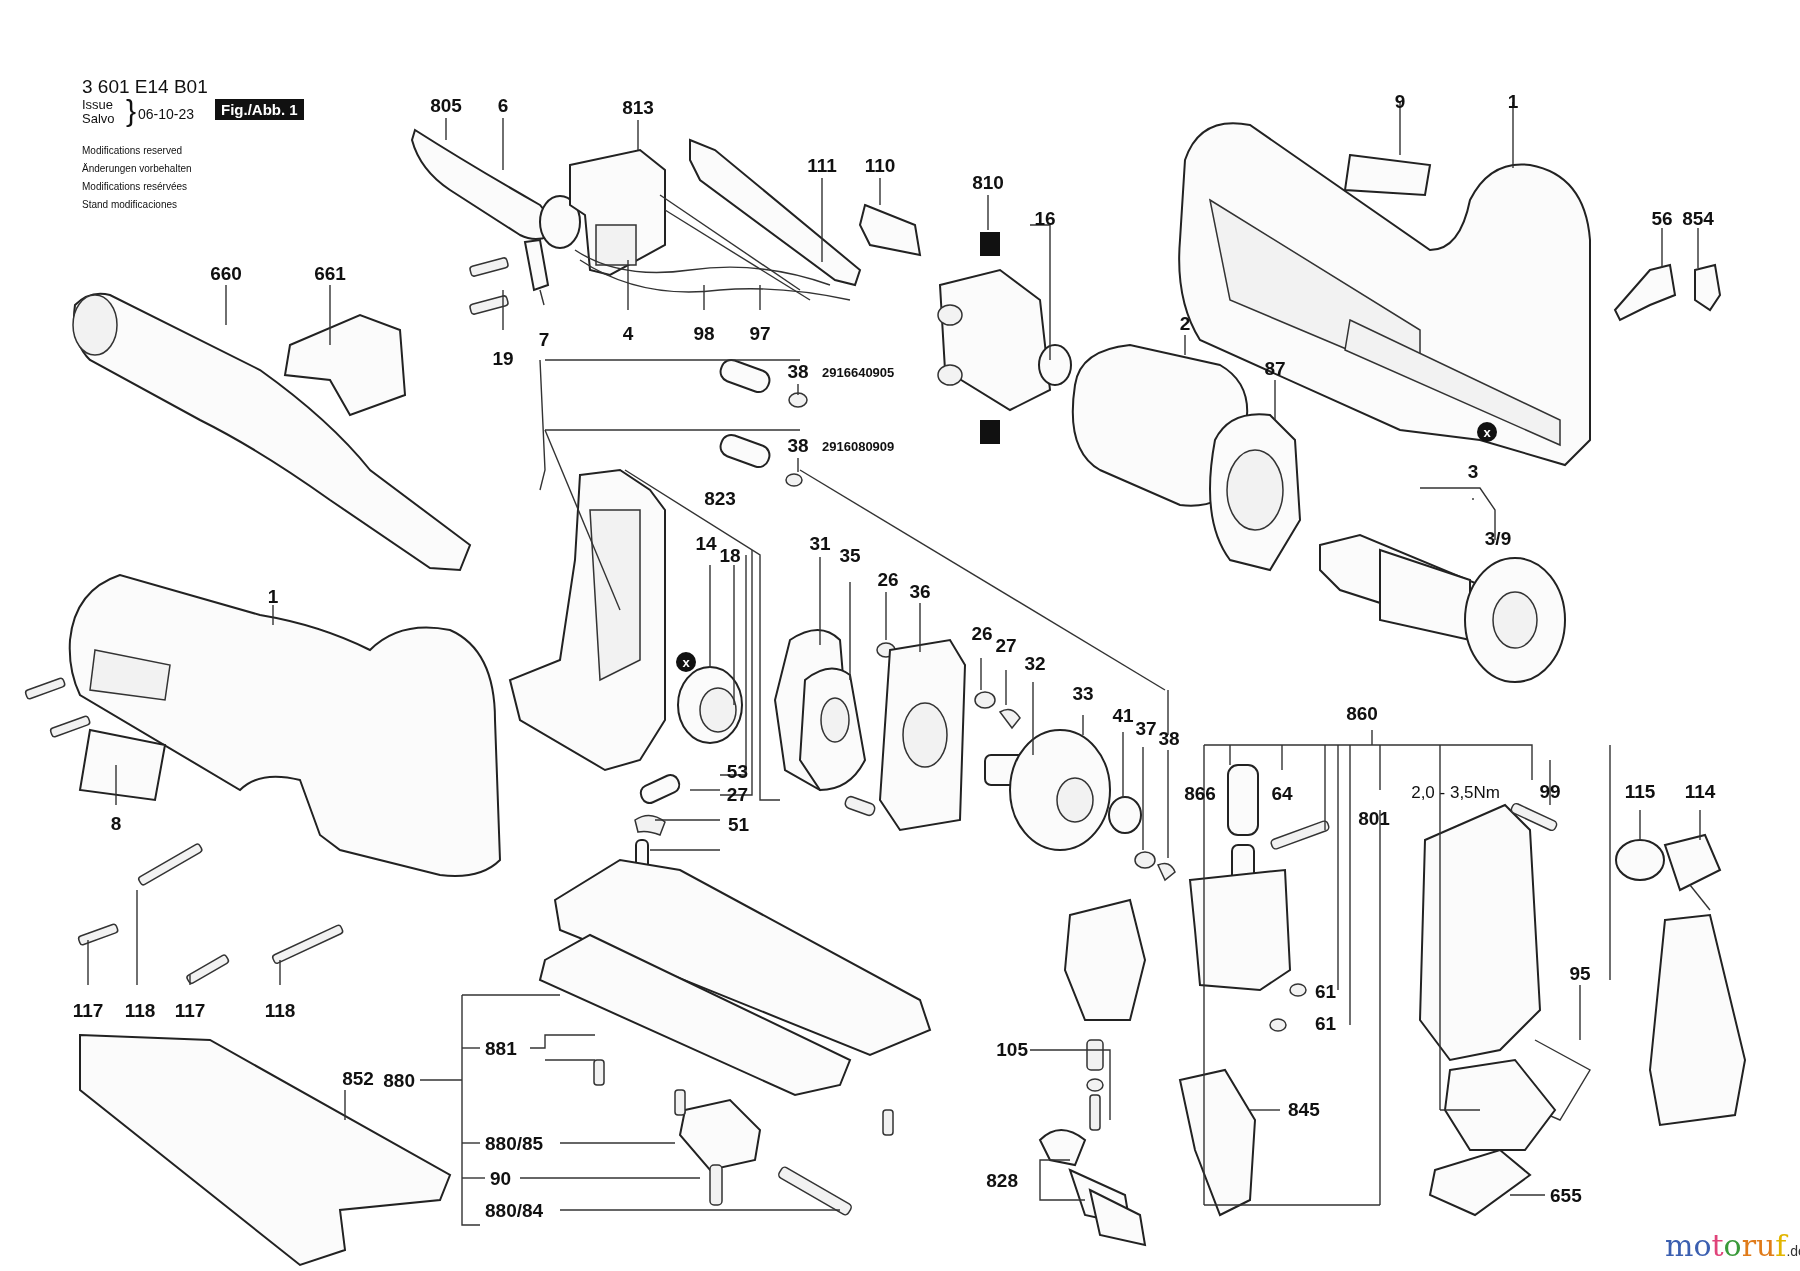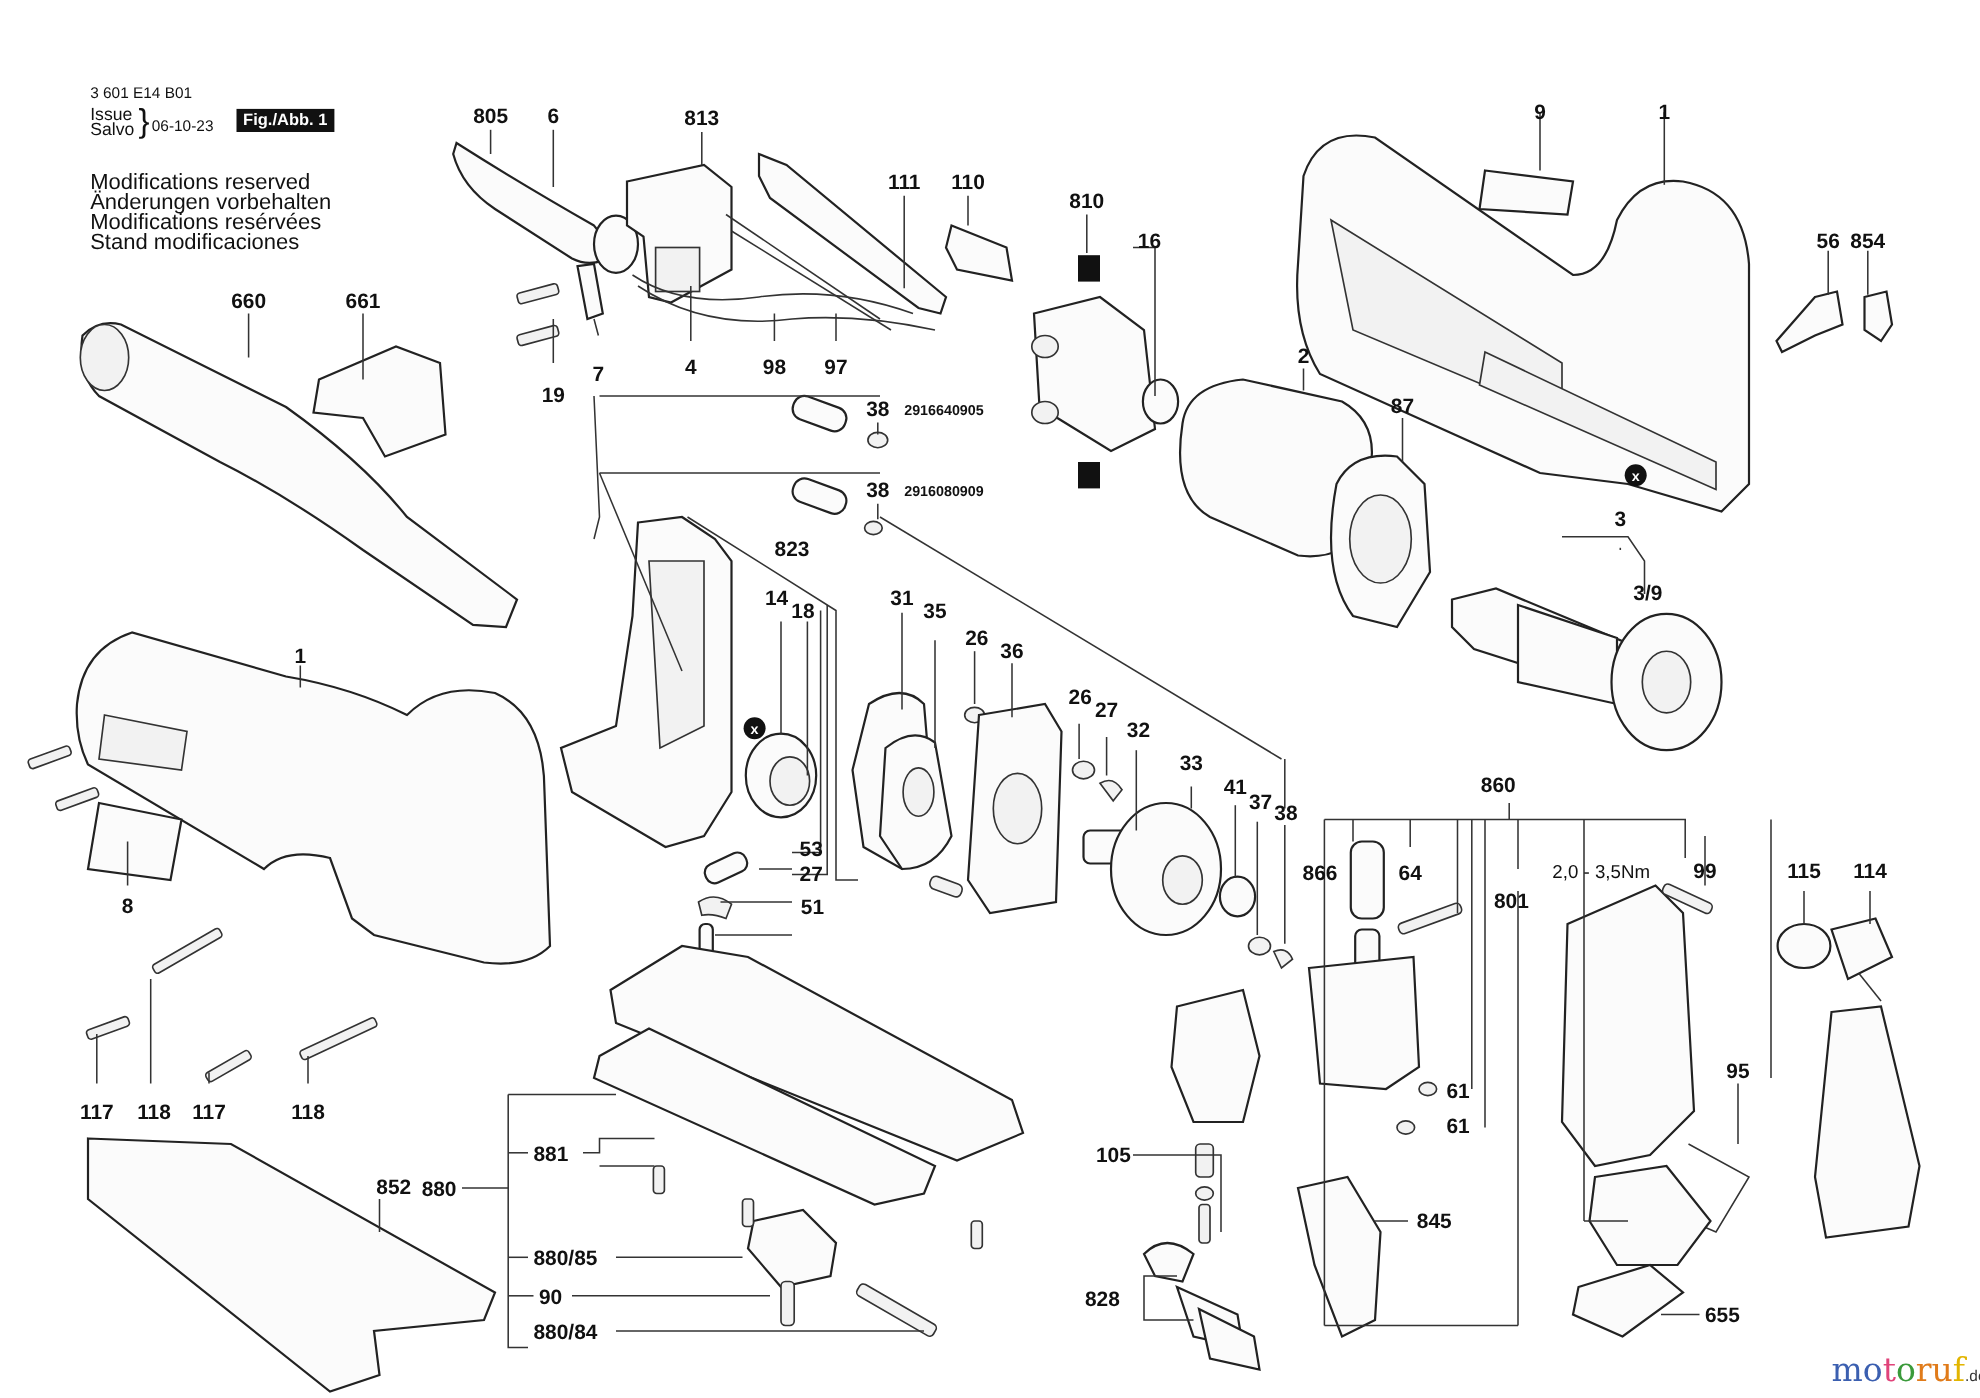--- a/index.html
+++ b/index.html
@@ -1,24 +1,24 @@
 <!DOCTYPE html>
 <html><head>
 <meta charset="utf-8">
 <style>
   html, body { margin:0; padding:0; background:#ffffff; }
   body { width:1800px; height:1271px; position:relative; overflow:hidden; font-family:"Liberation Sans", sans-serif; }
   #diagram { position:absolute; left:0; top:0; }
   .hdr { position:absolute; font-family:"Liberation Sans", sans-serif; color:#111; }
-  .code { left:82px; top:76px; font-size:14px; }
-  .issue { left:82px; top:98px; font-size:16px; line-height:14px; }
+  .code { left:82px; top:76px; font-size:19px; }
+  .issue { left:82px; top:98px; font-size:13px; line-height:14px; }
   .date { left:138px; top:106px; font-size:14px; }
   .brace { left:126px; top:96px; font-size:30px; line-height:30px; font-weight:normal; }
   .fig { left:215px; top:99px; background:#111; color:#fff; font-weight:bold; font-size:15px; padding:2px 6px; }
-  .mods { left:82px; top:157px; font-size:20px; line-height:18px; }
+  .mods { left:82px; top:142px; font-size:10px; line-height:18px; }
   .mods div { white-space:nowrap; }
   .wm { position:absolute; left:1665px; top:1228px; font-family:"DejaVu Serif", serif; font-size:30px; letter-spacing:0px; }
   .wm .de { font-family:"Liberation Sans", sans-serif; font-size:14px; color:#333; }
   svg text.lbl { font-family:"Liberation Sans", sans-serif; font-weight:bold; font-size:19px; fill:#111; }
   svg text.pn { font-family:"Liberation Sans", sans-serif; font-weight:bold; font-size:13px; fill:#111; }
   svg text.torque { font-family:"Liberation Sans", sans-serif; font-size:17px; fill:#111; }
   .part { fill:#fbfbfb; stroke:#222; stroke-width:2; }
   .part2 { fill:#f2f2f2; stroke:#333; stroke-width:1.5; }
   .ln { stroke:#333; stroke-width:1.4; fill:none; }
   .dark { fill:#111; }

